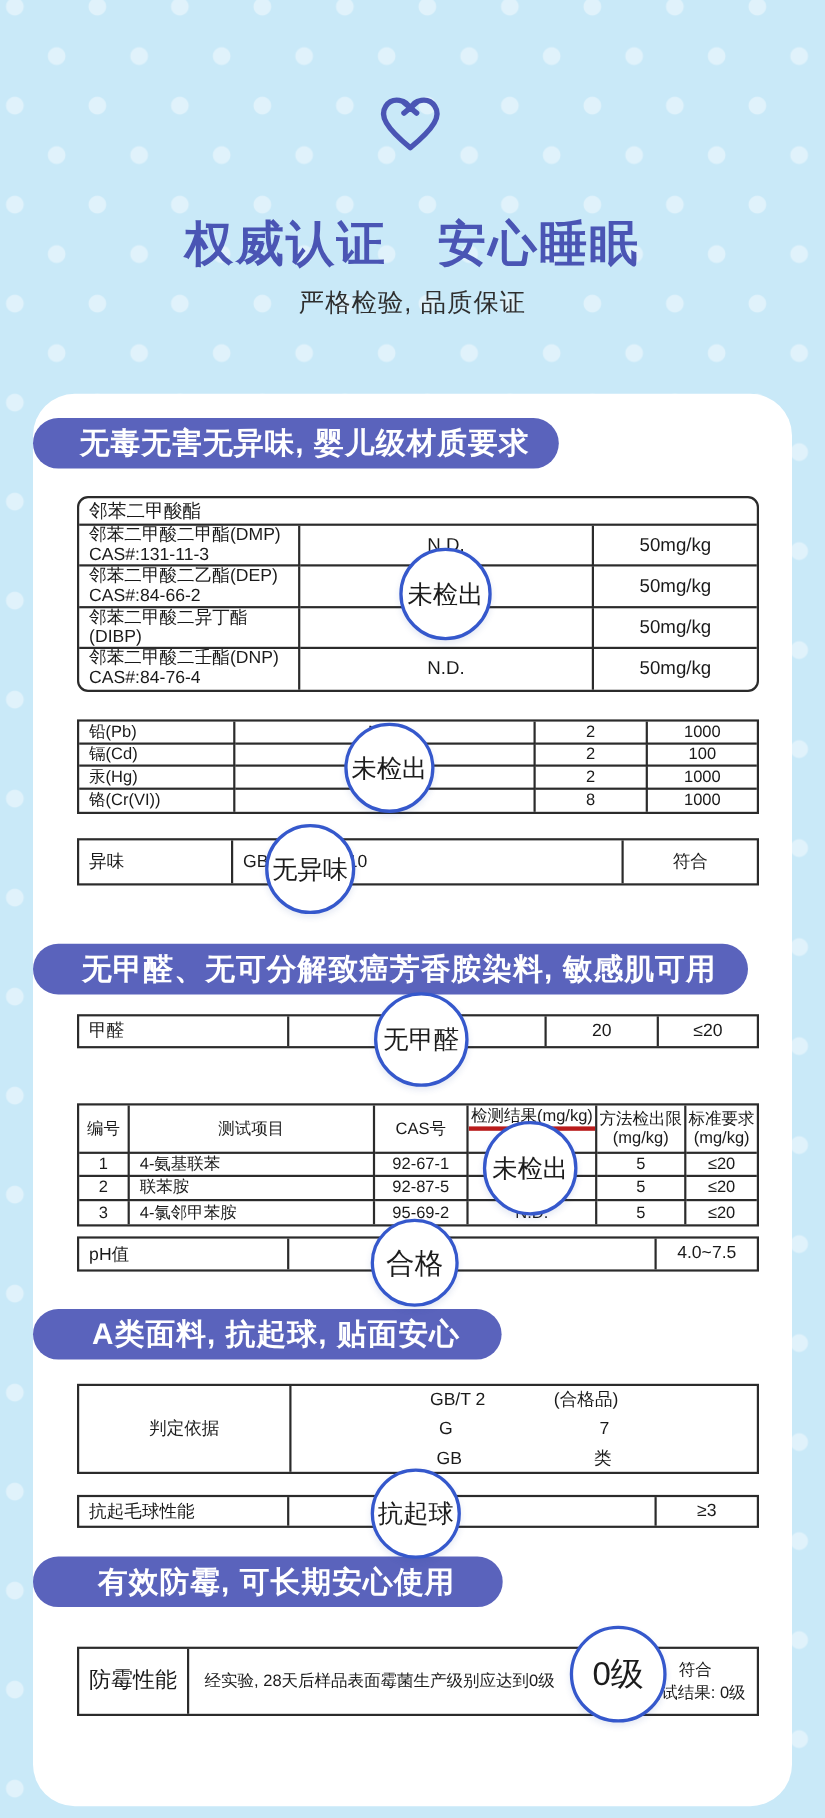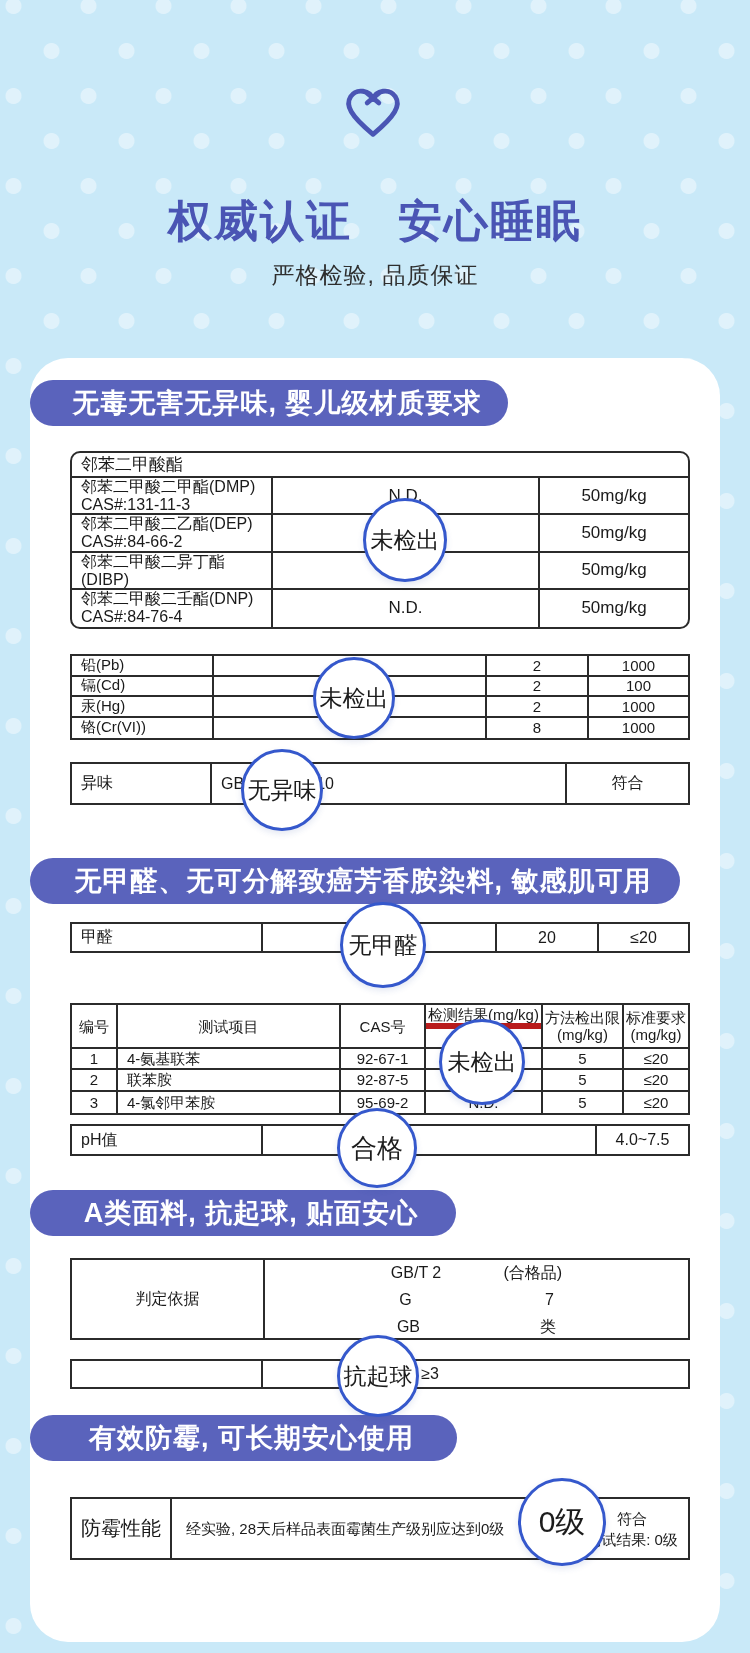--- a/index.html
+++ b/index.html
@@ -33,21 +33,21 @@
   .stack{flex-direction:column; align-items:flex-start;}
   .t1 .c{font-size:17px;}
   .t1 .stack{font-size:16px; line-height:18px;}
   .t2 .c{font-size:15px;}
   .t3 .c{font-size:16px;}
   .fr .c{font-size:16px;}
   .am .c{font-size:15px; line-height:17px;}
   .am .h2{flex-direction:column;}
   .hdr-split{flex-direction:column; padding:0;}
   .hs-top{flex:1; width:100%; display:flex; align-items:center; justify-content:center;
-    border-bottom:6px solid #b91c1c; box-sizing:border-box;}
+    border-bottom:4px solid #b91c1c; box-sizing:border-box;}
   .hs-bot{flex:1; width:100%;}
   .phr .c{font-size:16px;}
   .basis .c{font-size:16px;}
   .basis-lines{flex-direction:column; justify-content:center; line-height:27px;}
   .basis-lines span{white-space:pre; display:block; text-align:center;}
   .mld .c{font-size:15px; line-height:21px;}
   .mld .lead{font-size:20px;}
   .v2{flex-direction:column;}
   .badge{position:absolute; background:#ffffff; border:3px solid #3558cc; border-radius:50%;
     display:flex; align-items:center; justify-content:center; color:#1c1c1c;
@@ -195,20 +195,21 @@
   <div class="tbl basis" style="left:70px; top:1258px; width:620px; height:82px; grid-template-columns:193px 1fr;">
     <div class="c br">判定依据</div>
     <div class="c basis-lines">
       <span>GB/T 2              (合格品)</span>
       <span>G                              7</span>
       <span>GB                           类</span>
     </div>
   </div>
 
   <div class="tbl phr" style="left:70px; top:1359px; width:620px; height:30px; grid-template-columns:191px 334px 1fr;">
+    <div class="c al br">抗起毛球性能</div>
     <div class="c br"></div>
     <div class="c">≥3</div>
   </div>
 
   <div class="pill" style="left:30px; top:1415px; width:411px;">有效防霉, 可长期安心使用</div>
 
   <div class="tbl mld" style="left:70px; top:1497px; width:620px; height:63px; grid-template-columns:100px 404px 1fr;">
     <div class="c br lead">防霉性能</div>
     <div class="c al br" style="padding-left:14px;">经实验, 28天后样品表面霉菌生产级别应达到0级</div>
     <div class="c v2">

